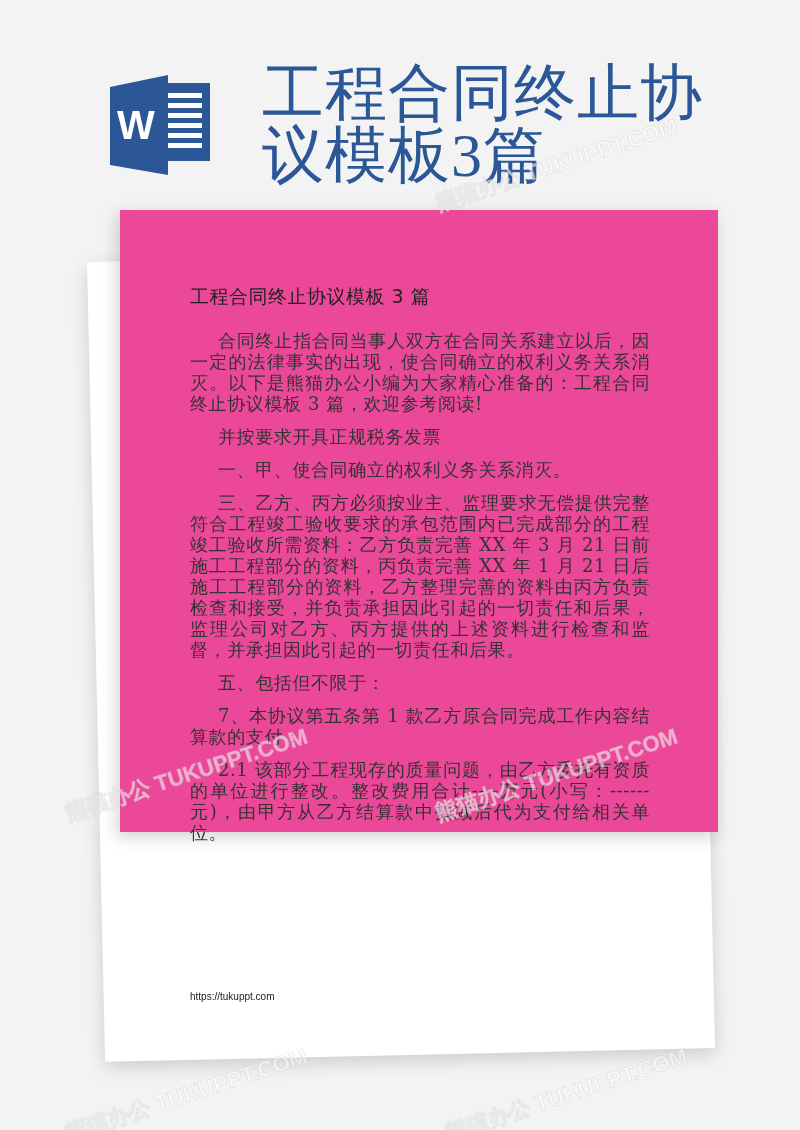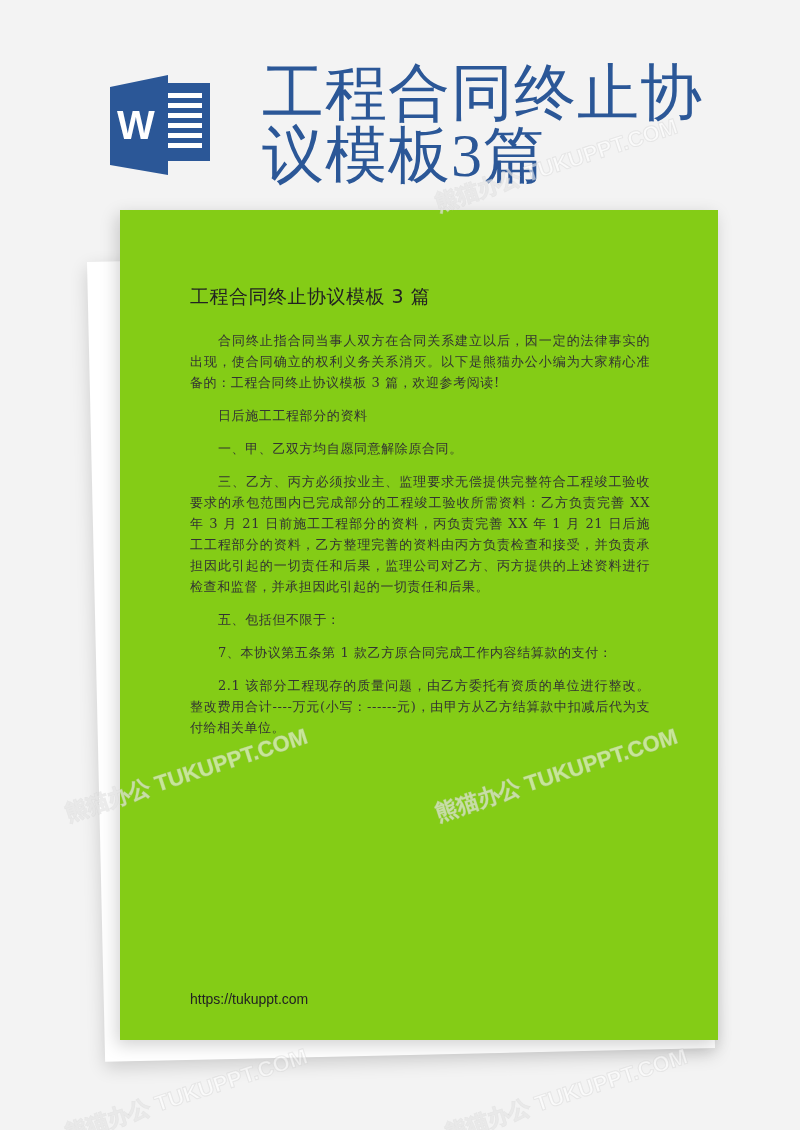--- a/index.html
+++ b/index.html
@@ -14,37 +14,37 @@
     position: absolute; left: 262px; top: 62px; width: 470px;
     font-family: Liberation Serif, serif;
     font-size: 62px; line-height: 62px; color: #2b5797; letter-spacing: 1px;
   }
   .back-sheet {
     position: absolute; left: 96px; top: 255px; width: 610px; height: 800px;
     background: #fff; transform: rotate(-1.3deg); transform-origin: 50% 50%;
     box-shadow: 0 6px 18px rgba(0,0,0,0.16);
   }
   .page {
-    position: absolute; left: 120px; top: 210px; width: 598px; height: 830px;
-    background: #84cc16; box-shadow: -3px 5px 16px rgba(0,0,0,0.18);
+    position: absolute; left: 120px; top: 210px; width: 598px; height: 622px;
+    background: #ec4899; box-shadow: -3px 5px 16px rgba(0,0,0,0.18);
   }
   .doc-title {
     position: absolute; left: 70px; top: 74px;
     font-family: "DejaVu Sans", "Liberation Sans", sans-serif;
     font-size: 19px; color: #222; letter-spacing: 0.5px;
   }
   .doc-body { position: absolute; left: 70px; top: 120px; width: 460px; }
   .para {
     margin: 0 0 12px 0; text-indent: 28px;
-    font-size: 13px; line-height: 21px; color: #333; text-align: justify;
+    font-size: 18px; line-height: 21px; color: #333; text-align: justify;
     letter-spacing: 0.6px;
   }
   .footer-url {
     position: absolute; left: 70px; top: 781px;
-    font-family: "Liberation Sans", sans-serif; font-size: 14px; color: #222;
+    font-family: "Liberation Sans", sans-serif; font-size: 10px; color: #222;
   }
   .watermark {
     position: absolute; font-family: "Liberation Sans", sans-serif;
     font-size: 22px; font-weight: bold; color: rgba(255,255,255,0.55);
     -webkit-text-stroke: 1px rgba(200,200,200,0.35);
     transform: rotate(-18deg); white-space: nowrap; pointer-events: none;
   }
 </style>
 </head>
 <body>
@@ -65,22 +65,22 @@
   </div>
   <div class="header-title">工程合同终止协议模板3篇</div>
 </div>
 
 <div class="back-sheet"></div>
 
 <div class="page">
   <div class="doc-title">工程合同终止协议模板 3 篇</div>
   <div class="doc-body">
     <p class="para">合同终止指合同当事人双方在合同关系建立以后，因一定的法律事实的出现，使合同确立的权利义务关系消灭。以下是熊猫办公小编为大家精心准备的：工程合同终止协议模板 3 篇，欢迎参考阅读!</p>
-    <p class="para">日后施工工程部分的资料</p>
-    <p class="para">一、甲、乙双方均自愿同意解除原合同。</p>
+    <p class="para">并按要求开具正规税务发票</p>
+    <p class="para">一、甲、使合同确立的权利义务关系消灭。</p>
     <p class="para">三、乙方、丙方必须按业主、监理要求无偿提供完整符合工程竣工验收要求的承包范围内已完成部分的工程竣工验收所需资料：乙方负责完善 XX 年 3 月 21 日前施工工程部分的资料，丙负责完善 XX 年 1 月 21 日后施工工程部分的资料，乙方整理完善的资料由丙方负责检查和接受，并负责承担因此引起的一切责任和后果，监理公司对乙方、丙方提供的上述资料进行检查和监督，并承担因此引起的一切责任和后果。</p>
     <p class="para">五、包括但不限于：</p>
     <p class="para">7、本协议第五条第 1 款乙方原合同完成工作内容结算款的支付：</p>
     <p class="para">2.1 该部分工程现存的质量问题，由乙方委托有资质的单位进行整改。整改费用合计----万元(小写：------元)，由甲方从乙方结算款中扣减后代为支付给相关单位。</p>
   </div>
   <div class="footer-url">https://tukuppt.com</div>
 </div>
 
 <div class="watermark" style="left:430px; top:150px;">熊猫办公 TUKUPPT.COM</div>
 <div class="watermark" style="left:60px; top:760px;">熊猫办公 TUKUPPT.COM</div>

